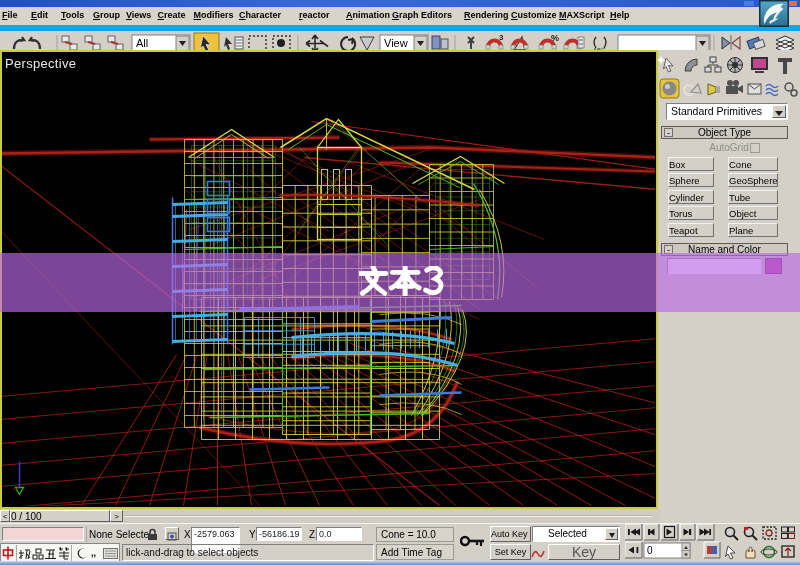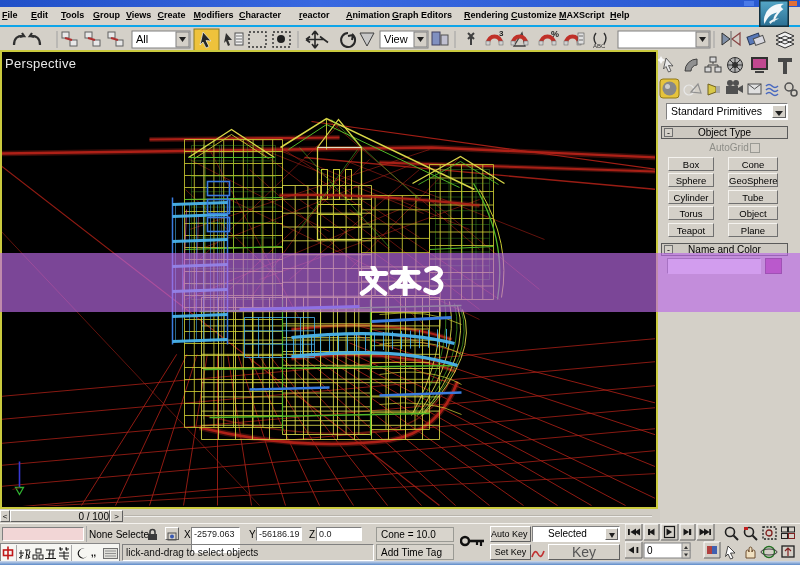--- a/index.html
+++ b/index.html
@@ -4,21 +4,21 @@
 body { width:800px; height:565px; position:relative; overflow:hidden;
   font-family:"Liberation Sans", sans-serif; background:#d4d0c8; }
 .abs { position:absolute; }
 .raised { border-top:1px solid #fff; border-left:1px solid #fff;
   border-right:1px solid #606060; border-bottom:1px solid #606060; background:#d4d0c8; }
 .sunken { border-top:1px solid #808080; border-left:1px solid #808080;
   border-right:1px solid #fff; border-bottom:1px solid #fff; }
 .pbtn { position:absolute; height:14px; background:#d4d0c8;
   border-top:1px solid #f4f2ee; border-left:1px solid #f4f2ee;
   border-right:1px solid #707070; border-bottom:1px solid #707070;
-  font-size:9.5px; text-align:center; line-height:13px; color:#000; }
+  font-size:9.5px; text-align:left; line-height:13px; color:#000; }
 .rollout { position:absolute; left:3px; width:127px; height:13px; background:#cdc9c1;
   border:1px solid #5a5a5a; font-size:10px; text-align:center; line-height:12px; color:#000; }
 .rollout b { position:absolute; left:2px; top:1px; width:9px; height:9px; border:1px solid #707070;
   font-size:9px; line-height:8px; font-weight:normal; background:#d4d0c8; }
 </style></head><body>
 
 <div class="abs" style="left:0;top:0;width:800px;height:7px;background:linear-gradient(90deg,#2050c8,#3868e0 40%,#2858d0)"></div>
 <div class="abs" style="left:744px;top:1px;width:10px;height:5px;background:#4a7ae8"></div>
 <div class="abs" style="left:786px;top:1px;width:11px;height:5px;background:#e07038"></div>
 
@@ -33,21 +33,21 @@
     <span style="position:absolute;left:239px;top:3px"><u>C</u>haracter</span>
     <span style="position:absolute;left:299px;top:3px"><u>r</u>eactor</span>
     <span style="position:absolute;left:346px;top:3px"><u>A</u>nimation</span>
     <span style="position:absolute;left:392px;top:3px"><u>G</u>raph Editors</span>
     <span style="position:absolute;left:464px;top:3px"><u>R</u>endering</span>
     <span style="position:absolute;left:511px;top:3px"><u>C</u>ustomize</span>
     <span style="position:absolute;left:559px;top:3px"><u>M</u>AXScript</span>
     <span style="position:absolute;left:610px;top:3px"><u>H</u>elp</span>
   </div>
 
-<div class="abs" style="left:0;top:25px;width:800px;height:25px;background:#d4d0c8;border-top:2px solid #0ea5e9">
+<div class="abs" style="left:0;top:25px;width:800px;height:25px;background:#d4d0c8;border-top:6px solid #0ea5e9">
     <svg width="800" height="25" style="position:absolute;left:0;top:0" xmlns="http://www.w3.org/2000/svg">
       <path d="M14,18 Q14,8 24,9 l-2,-3 m2,3 l-4,1" stroke="#303030" stroke-width="2.2" fill="none"></path>
       <path d="M40,18 Q40,8 30,9 l2,-3 m-2,3 l4,1" stroke="#303030" stroke-width="2.2" fill="none"></path>
       <line x1="57" y1="4" x2="57" y2="21" stroke="#a0a0a0"></line>
       <rect x="62" y="5" width="7" height="6" fill="#e8e8e8" stroke="#606060"></rect>
       <rect x="70" y="13" width="7" height="6" fill="#e8e8e8" stroke="#606060"></rect>
       <path d="M65,11 L72,13" stroke="#b03030" stroke-width="2" fill="none"></path>
       <rect x="85" y="5" width="7" height="6" fill="#e8e8e8" stroke="#606060"></rect>
       <rect x="93" y="13" width="7" height="6" fill="#e8e8e8" stroke="#606060"></rect>
       <path d="M88,11 L95,13" stroke="#b03030" stroke-width="2" fill="none"></path>
@@ -509,21 +509,21 @@
     <div class="pbtn" style="left:70px;top:156px;width:50px">Object</div>
     <div class="pbtn" style="left:10px;top:173px;width:46px">Teapot</div>
     <div class="pbtn" style="left:70px;top:173px;width:50px">Plane</div>
 <div class="rollout" style="top:193px"><b>-</b>Name and Color</div>
 <div class="abs sunken" style="left:9px;top:208px;width:94px;height:16px;background:#fff"></div>
 <div class="abs" style="left:107px;top:208px;width:17px;height:16px;background:#b8389c;border:1px solid #6a2058"></div>
 </div>
 
 <div class="abs" style="left:0;top:509px;width:660px;height:14px;background:#d0ccc4">
 <div class="abs raised" style="left:0;top:1px;width:10px;height:12px;font-size:8px;text-align:center;line-height:11px">&lt;</div>
-<div class="abs raised" style="left:10px;top:1px;width:100px;height:12px;font-size:10px;text-align:right;line-height:11px">0 / 100</div>
+<div class="abs raised" style="left:10px;top:1px;width:100px;height:12px;font-size:10px;text-align:left;line-height:11px">0 / 100</div>
 <div class="abs raised" style="left:110px;top:1px;width:13px;height:12px;font-size:8px;text-align:center;line-height:11px">&gt;</div>
 <div class="abs" style="left:124px;top:6px;width:528px;height:2px;background:#b8b4ac;border-bottom:1px solid #f0efec"></div>
 </div>
 
 <div class="abs" style="left:0;top:523px;width:800px;height:39px;background:#d4d0c8;border-top:1px solid #f4f2ee">
   <div class="abs sunken" style="left:2px;top:3px;width:82px;height:14px;background:#f2d6d6"></div>
   <div class="abs" style="left:86px;top:2px;width:1px;height:16px;background:#a8a8a8"></div>
   <div class="abs" style="left:89px;top:5px;font-size:10px">None Selecte</div>
   <svg class="abs" style="left:146px;top:4px" width="13" height="13" xmlns="http://www.w3.org/2000/svg">
       <rect x="2" y="6" width="9" height="6" fill="#3a3a3a"></rect>

